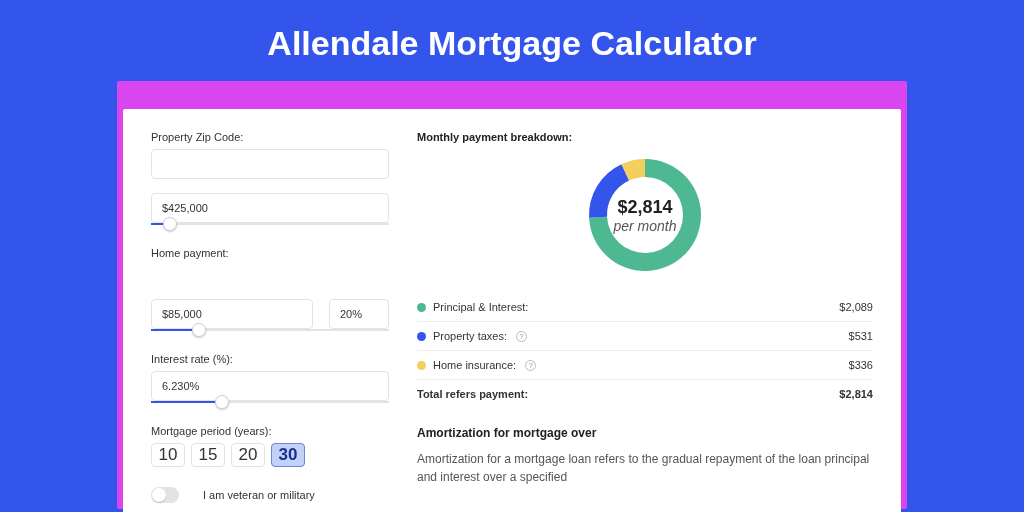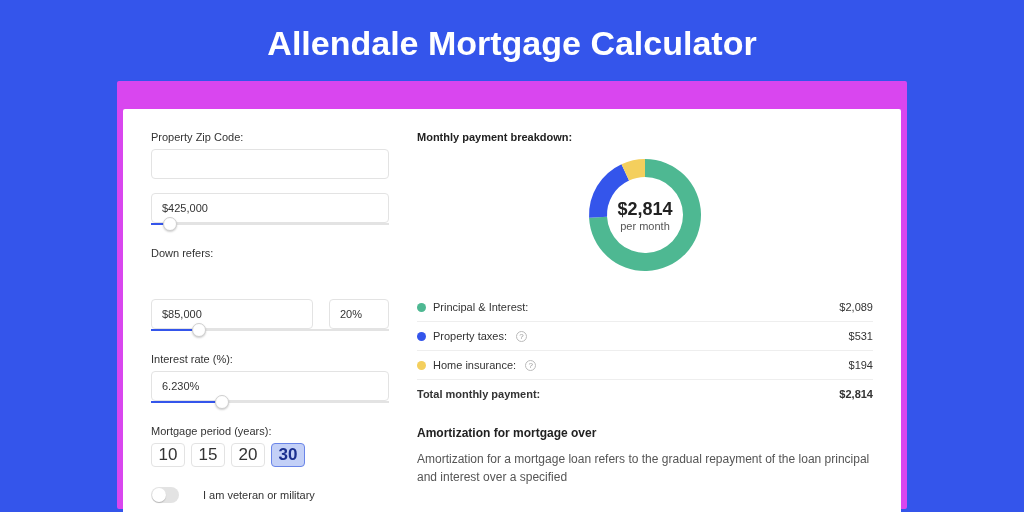--- a/index.html
+++ b/index.html
@@ -145,21 +145,21 @@
     margin-bottom: 18px;
   }
   .donut-label {
     position: absolute;
     top: 50%;
     left: 50%;
     transform: translate(-50%, -50%);
     text-align: center;
   }
   .donut-label .amt { font-size: 18px; font-weight: 700; color: #222; }
-  .donut-label .per { font-size: 11px; color: #555; }
+  .donut-label .per { font-size: 14px; color: #555; font-style: italic; }
   .legend-row {
     display: flex;
     align-items: center;
     justify-content: space-between;
     padding: 8px 0;
     border-bottom: 1px solid #eee;
     font-size: 11px;
     color: #333;
   }
   .legend-row.total { font-weight: 700; border-bottom: none; }
@@ -207,21 +207,21 @@
     <div class="group">
       <input class="text-input" value="$425,000" style="">
       <div class="slider-wrap">
         <div class="slider-track"></div>
         <div class="slider-fill" id="hp-fill" style="width: 8%;"></div>
         <div class="slider-thumb" id="hp-thumb" style="left: 8%;"></div>
       </div>
     </div>
 
     <div class="group">
-      <label class="fld-label">Down refers:</label>
+      <label class="fld-label">Home payment:</label>
       <div class="dp-row">
         <input class="text-input" value="$85,000" style="">
         <input class="text-input" value="20%" style="">
       </div>
       <div class="slider-wrap">
         <div class="slider-track"></div>
         <div class="slider-fill" id="dp-fill" style="width: 20%;"></div>
         <div class="slider-thumb" id="dp-thumb" style="left: 20%;"></div>
       </div>
     </div>
@@ -285,27 +285,27 @@
               <span class="help">?</span>
             </div>
             <span>$531</span>
           </div>
           <div class="legend-row">
             <div class="legend-left">
               <span class="dot" style="background: rgb(244, 207, 93);"></span>
               <span>Home insurance:</span>
               <span class="help">?</span>
             </div>
-            <span>$194</span>
+            <span>$336</span>
           </div>
         </div>
 
     <div class="legend-row total">
       <div class="legend-left">
-        <span>Total monthly payment:</span>
+        <span>Total refers payment:</span>
       </div>
       <span>$2,814</span>
     </div>
 
     <div class="amort-title">Amortization for mortgage over</div>
     <div class="amort-text">Amortization for a mortgage loan refers to the gradual repayment of the loan principal and interest over a specified</div>
   </div>
 
 </div>
 </div>

